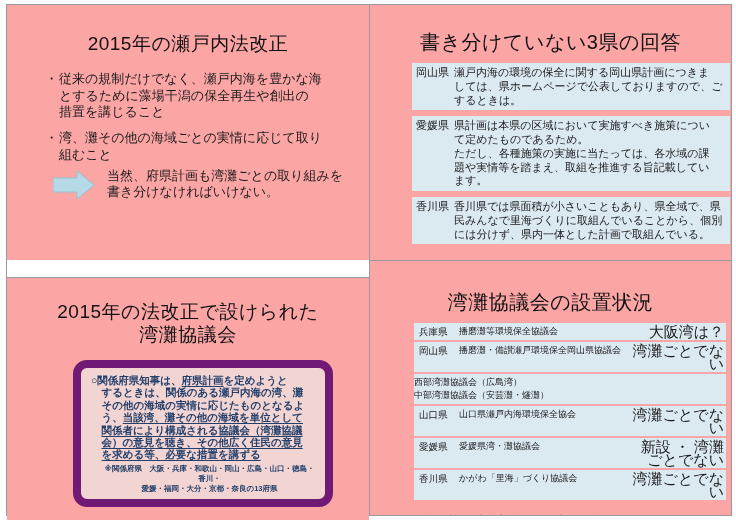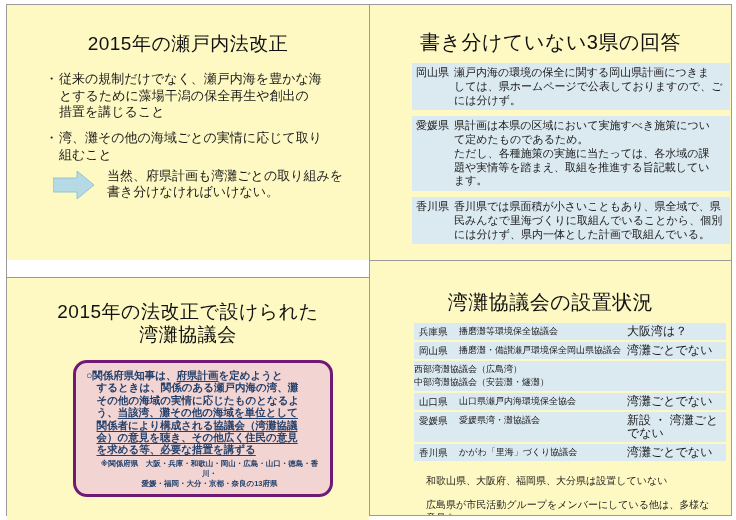--- a/index.html
+++ b/index.html
@@ -10,21 +10,21 @@
     color: #1a1a1a;
     position: relative;
     overflow: hidden;
   }
   .frame {
     position: absolute; left: 6px; top: 4px;
     width: 724px; height: 510px;
     border: 1px solid #9a9a9a;
     background: #ffffff;
   }
-  .slide { position: absolute; overflow: hidden; background: #fef9c3; }
+  .slide { position: absolute; overflow: hidden; background: #fca5a5; }
   .slide.tl { left: 0; top: 0; width: 362px; height: 255px; }
   .slide.tr { left: 362px; top: 0; width: 361px; height: 255px; border-left: 1px solid #9a9a9a; }
   .slide.bl { left: 0; top: 272px; width: 362px; height: 254px; border-top: 1px solid #9a9a9a; }
   .slide.br { left: 362px; top: 255px; width: 361px; height: 254px; border-left: 1px solid #9a9a9a; border-top: 1px solid #9a9a9a; }
 
   .ml { white-space: pre-line; }
 
   .slide-title {
     position: absolute; left: 0; right: 0;
     text-align: center;
@@ -47,21 +47,21 @@
   .tr-row { display: flex; background: #dbe9f1; margin-bottom: 6px; padding: 3px 2px 3px 4px; }
   .tr-pref { flex: none; width: 38px; font-size: 11px; line-height: 1.25; }
   .tr-answer { flex: 1; font-size: 11px; line-height: 1.25; }
 
   
   .bl .slide-title { top: 22px; font-size: 19px; line-height: 1.22; }
   .bl-box {
     position: absolute; left: 66px; top: 82px; width: 260px; min-height: 112px;
     box-sizing: border-box;
     background: #f2d4d2;
-    border: 3px solid #701a75;
+    border: 8px solid #701a75;
     border-radius: 14px;
     padding: 6px 10px 5px 10px;
   }
   .bl-box-text {
     font-size: 10.5px; font-weight: bold; color: #24406b;
     line-height: 1.18;
     text-indent: -1em; padding-left: 1em;
   }
   .bl-box-text .u { text-decoration: underline; text-underline-offset: 2px; }
   .bl-box-note {
@@ -71,21 +71,21 @@
   }
 
   
   .br .slide-title { top: 28px; }
   .br-content { position: absolute; left: 44px; top: 62px; width: 312px; }
   .br-band { display: flex; background: #dbe9f1; margin-bottom: 2px; align-items: stretch; }
   .br-pref { flex: none; width: 40px; padding: 2px 0 2px 5px; font-size: 9.5px; line-height: 13px; display: flex; align-items: flex-start; }
   .br-pref.center { align-items: center; }
   .br-councils { flex: none; width: 164px; padding: 2px 0; }
   .br-council-line { font-size: 9px; line-height: 13px; }
-  .br-note { flex: 1; padding: 2px 2px 2px 4px; font-size: 12px; line-height: 13px; }
+  .br-note { flex: 1; padding: 2px 2px 2px 4px; font-size: 15px; line-height: 13px; text-align: right; }
   .br-notes { margin-top: 13px; margin-left: 12px; width: 290px; }
   .br-note-p { font-size: 10px; line-height: 1.35; margin-bottom: 10px; }
 </style>
 </head>
 <body>
 
 <div class="frame">
 
   <div class="slide tl">
     <div class="slide-title">2015年の瀬戸内法改正</div>
@@ -111,21 +111,21 @@
     </div>
   </div>
 
   <div class="slide tr">
     <div class="slide-title">書き分けていない3県の回答</div>
     <div class="tr-table">
       <div class="tr-row">
         <div class="tr-pref">岡山県</div>
         <div class="tr-answer ml">瀬戸内海の環境の保全に関する岡山県計画につきま
 しては、県ホームページで公表しておりますので、ご
-には分けず。</div>
+するときは。</div>
       </div>
       <div class="tr-row">
         <div class="tr-pref">愛媛県</div>
         <div class="tr-answer ml">県計画は本県の区域において実施すべき施策につい
 て定めたものであるため。
 ただし、各種施策の実施に当たっては、各水域の課
 題や実情等を踏まえ、取組を推進する旨記載してい
 ます。</div>
       </div>
       <div class="tr-row">

